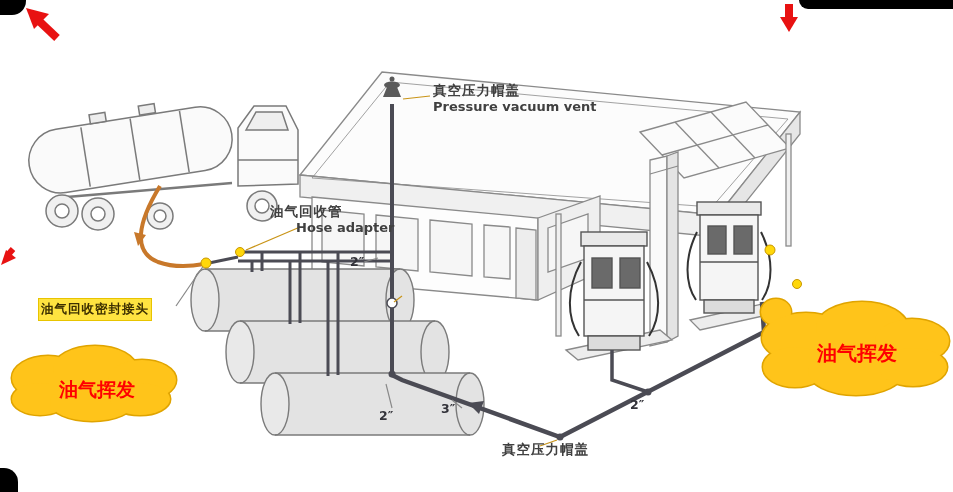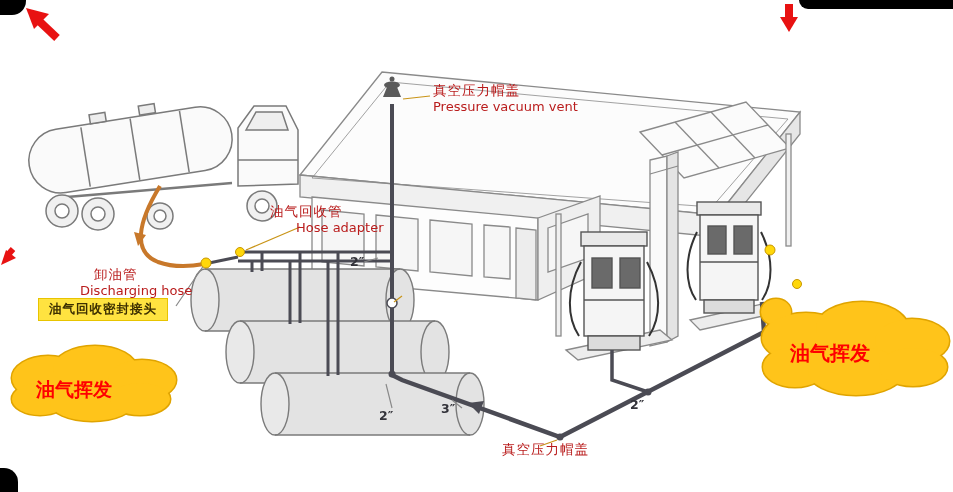--- a/index.html
+++ b/index.html
@@ -1,25 +1,25 @@
 <!DOCTYPE html>
 <html><head>
 <meta charset="utf-8">
 <style>
   *{margin:0;padding:0;box-sizing:border-box}
   body{background:#ffffff;font-family:"DejaVu Sans","Liberation Sans",sans-serif}
   .stage{position:relative;width:953px;height:492px;background:#fff;overflow:hidden}
   .art{position:absolute;left:0;top:0;width:953px;height:492px}
-  .lbl{position:absolute;color:#b91c1c;font-weight:normal;line-height:1.25;white-space:nowrap}
+  .lbl{position:absolute;color:#404040;font-weight:bold;line-height:1.25;white-space:nowrap}
   .zh{font-size:13.5px;letter-spacing:1px}
   .en{font-size:13px}
   .size-lbl{position:absolute;color:#33333a;font-weight:bold;font-size:12.5px;white-space:nowrap}
   .hl{position:absolute;background:#FFE340;color:#3d3000;font-weight:bold;font-size:12.5px;
-      padding:2px 10px;letter-spacing:1px;white-space:nowrap;border:1px solid #e8c400}
-  .cloud-text{position:absolute;color:#FF0000;font-weight:bold;white-space:nowrap}
+      padding:2px 2px;letter-spacing:1px;white-space:nowrap;border:1px solid #e8c400}
+  .cloud-text{position:absolute;color:#FF0000;font-weight:bold;text-align:center;white-space:nowrap}
   .corner{position:absolute;background:#000}
 </style>
 </head>
 <body>
 
 <div class="stage">
 
   <svg class="art" viewBox="0 0 953 492">
 
     <g stroke="#8a8a8a" stroke-width="1.3" fill="none">
@@ -224,24 +224,20 @@
   <div class="lbl" style="left:433px;top:82px">
     <div class="zh">真空压力帽盖</div>
     <div class="en">Pressure vacuum vent</div>
   </div>
 
   <div class="lbl" style="left:270px;top:203px">
     <div class="zh">油气回收管</div>
     <div class="en" style="margin-left:26px">Hose adapter</div>
   </div>
 
-  <div class="lbl" style="left:80px;top:266px">
-    <div class="zh" style="margin-left:14px">卸油管</div>
-    <div class="en">Discharging hose</div>
-  </div>
 
   <div class="hl" style="left:38px;top:298px">油气回收密封接头</div>
 
 
   <div class="lbl" style="left:494px;top:441px">
     <div class="zh" style="margin-left:8px">真空压力帽盖</div>
   </div>
 
   <div class="size-lbl" style="left:350px;top:254px">2″</div>
   <div class="size-lbl" style="left:379px;top:408px">2″</div>

